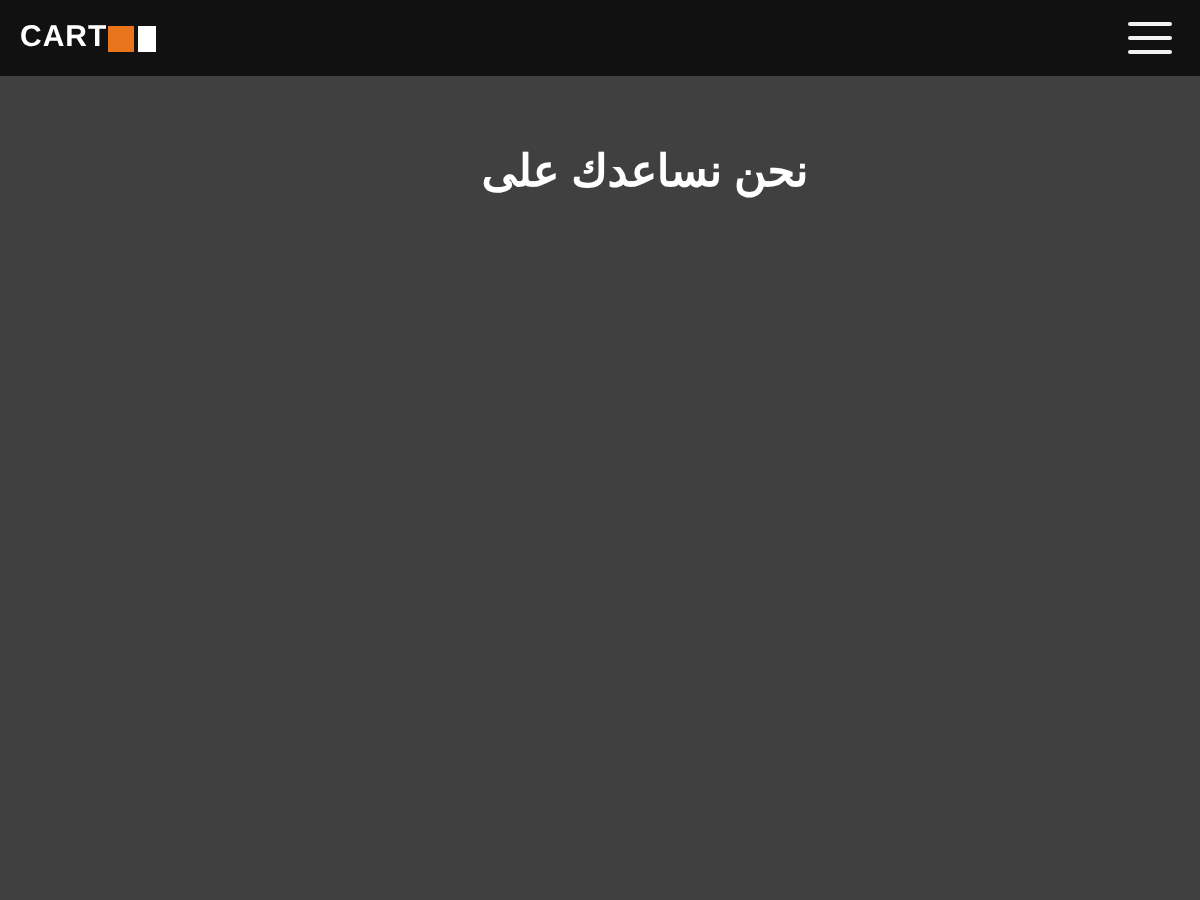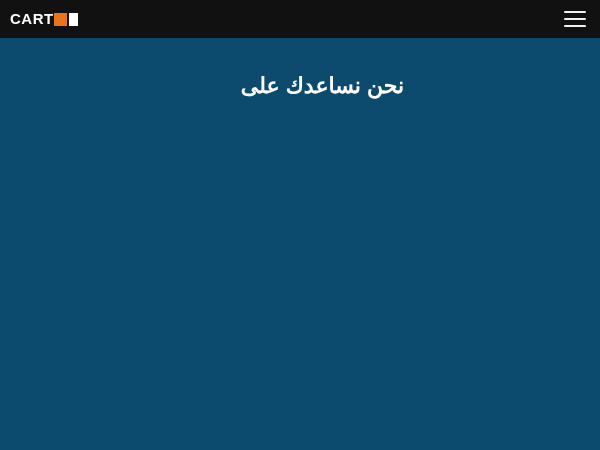--- a/index.html
+++ b/index.html
@@ -10,21 +10,21 @@
     height: 450px;
     background: #0d0d0d;
     font-family: "Liberation Sans", sans-serif;
     overflow: hidden;
   }
 
   .page {
     position: relative;
     width: 600px;
     height: 450px;
-    background: #0c4a6e;
+    background: #404040;
   }
 
   
   .header {
     position: relative;
     height: 38px;
     background: #111111;
     display: flex;
     align-items: center;
     justify-content: space-between;

